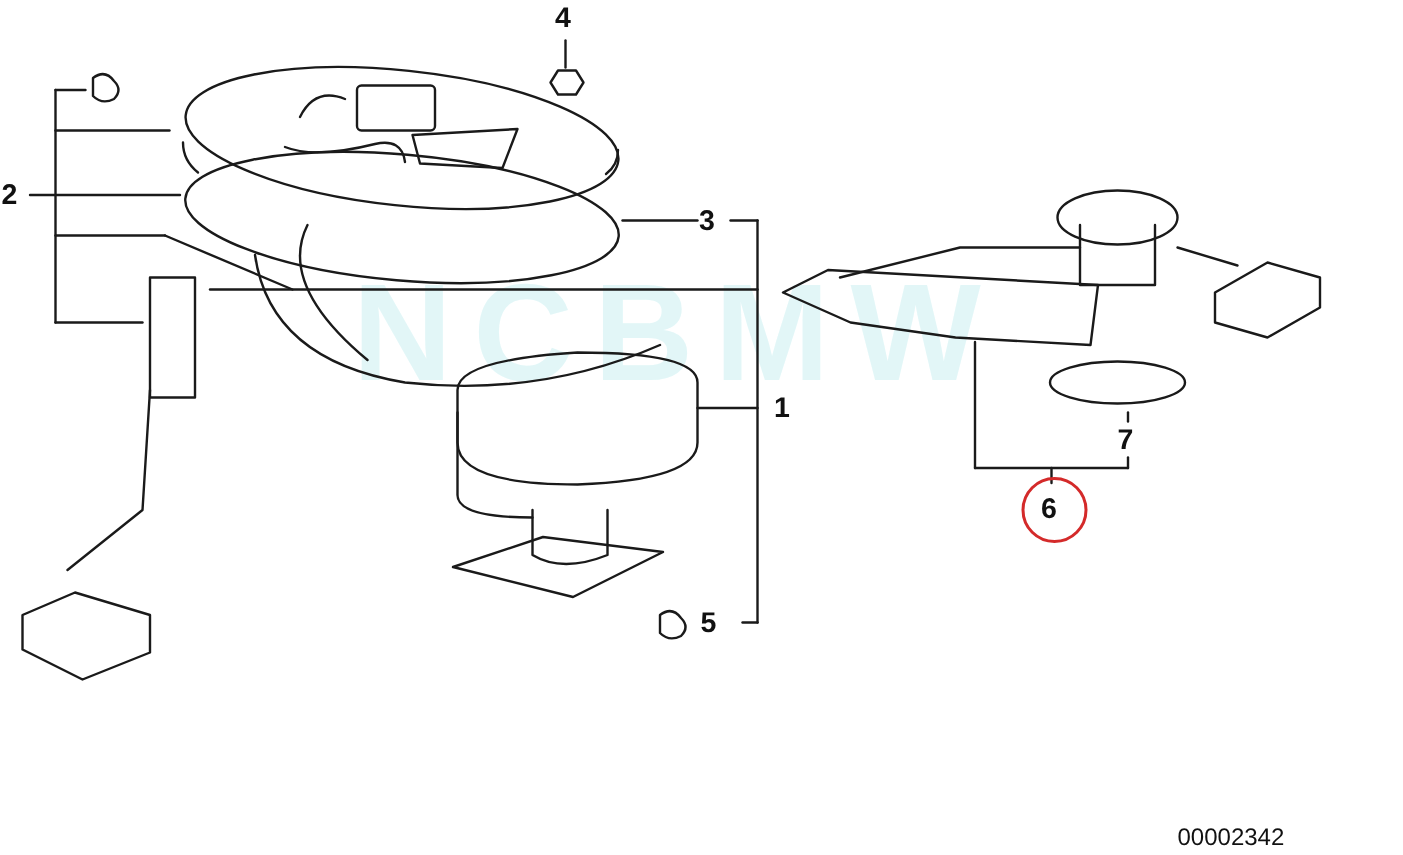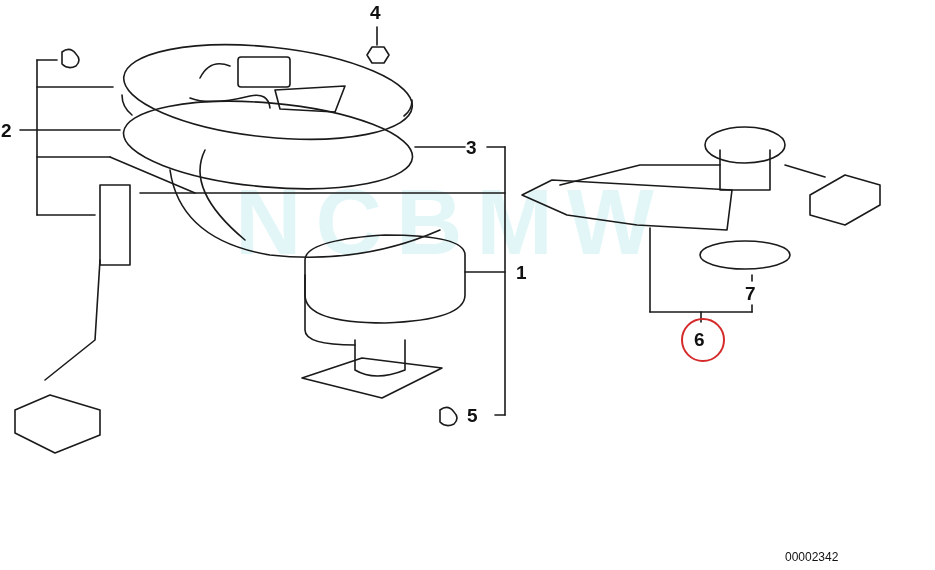--- a/index.html
+++ b/index.html
@@ -1,21 +1,21 @@
 <!DOCTYPE html>
 <html><head>
 <meta charset="utf-8">
 <style>
   html, body { margin:0; padding:0; background:#ffffff; }
   body { width:935px; height:570px; position:relative; overflow:hidden;
          font-family:"Liberation Sans", sans-serif; }
   #diagram { position:absolute; left:0; top:0; width:935px; height:570px; }
   .label { position:absolute; font-family:"Liberation Sans", sans-serif; font-weight:bold;
            font-size:19px; color:#111; line-height:1; }
-  .refnum { position:absolute; font-family:"Liberation Sans", sans-serif; font-size:12px;
+  .refnum { position:absolute; font-family:"Liberation Sans", sans-serif; font-size:16px;
             color:#111; }
   .watermark { position:absolute; font-family:"Liberation Sans", sans-serif; font-weight:bold;
                font-size:92px; color:#dff6f7; letter-spacing:14px; opacity:.9; }
   .hl { position:absolute; width:40px; height:40px; border:2px solid #d42a2a; border-radius:50%; }
 </style>
 </head>
 <body>
 
 <div id="diagram">
 

